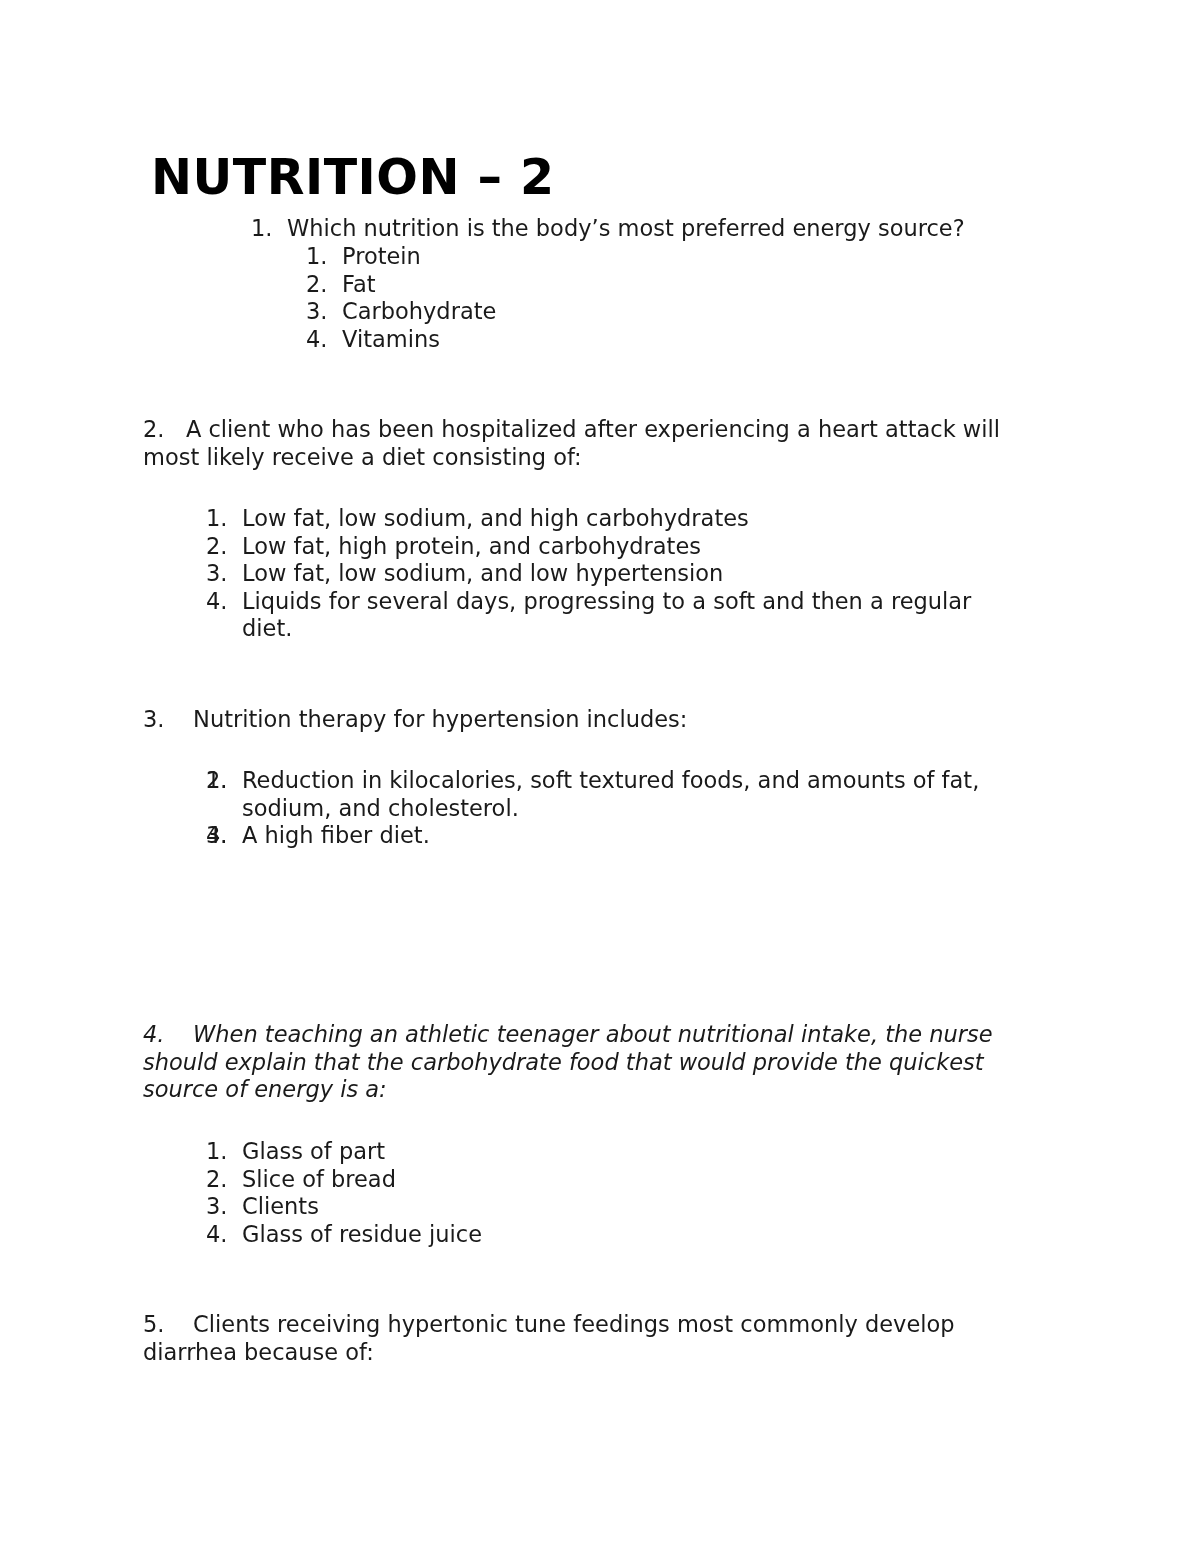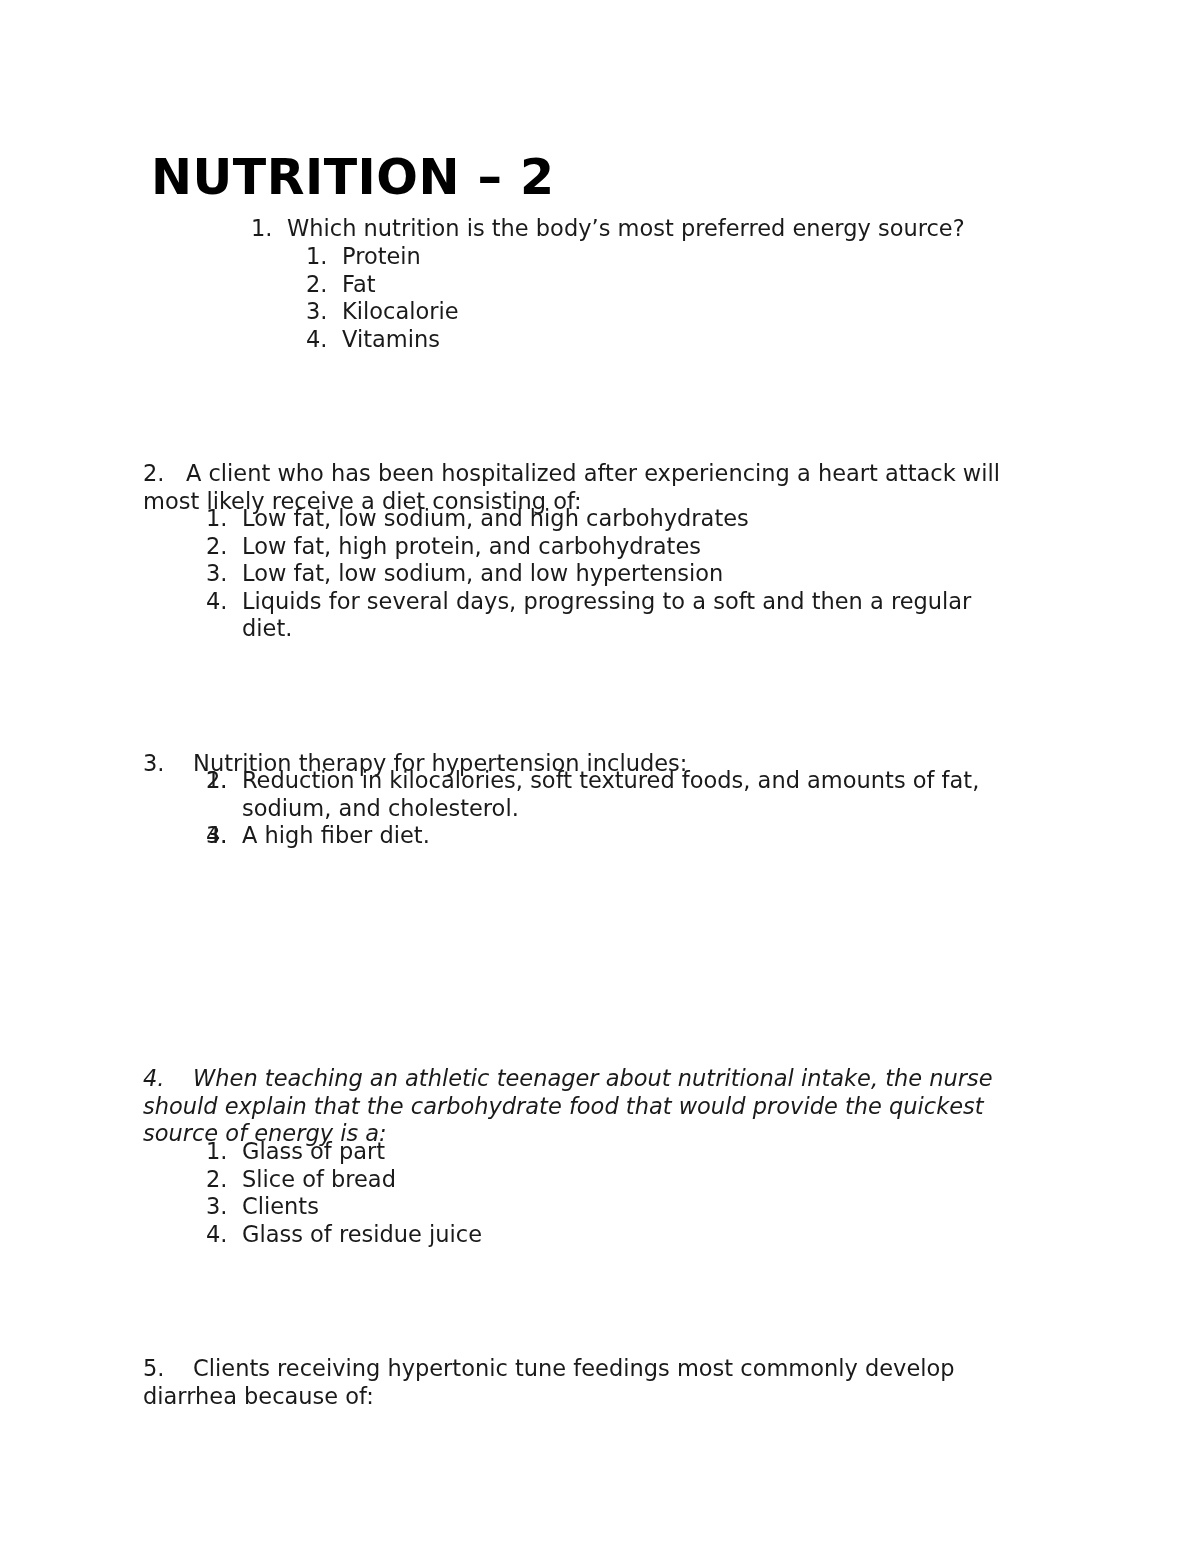--- a/index.html
+++ b/index.html
@@ -57,21 +57,20 @@
     .opt .onum {
       position: absolute;
       left: 0;
       top: 0;
     }
     .q1-options { left: 306px; top: 243px; width: 700px; }
     .block {
       position: absolute;
       left: 143px;
       width: 905px;
-      margin-top: 44px;
     }
     .q2-stem { top: 416px; }
     .q2-options { left: 206px; top: 505px; width: 810px; }
     .q3-stem { top: 706px; }
     .q3-options { left: 206px; top: 767px; width: 810px; }
     .q4-stem { top: 1021px; font-style: italic; }
     .q4-options { left: 206px; top: 1138px; width: 810px; }
     .q5-stem { top: 1311px; }
   </style>
 </head>
@@ -80,21 +79,21 @@
 <div class="page">
 
   <h1 class="title">NUTRITION – 2</h1>
 
   <div class="q1 text">
     <span class="num">1.</span><span>Which nutrition is the body’s most preferred energy source?</span>
   </div>
   <div class="sublist q1-options text">
     <div class="opt"><span class="onum">1.</span><span>Protein</span></div>
     <div class="opt"><span class="onum">2.</span><span>Fat</span></div>
-    <div class="opt"><span class="onum">3.</span><span>Kilocalorie</span></div>
+    <div class="opt"><span class="onum">3.</span><span>Carbohydrate</span></div>
     <div class="opt"><span class="onum">4.</span><span>Vitamins</span></div>
   </div>
 
   <div class="block q2-stem text">
     <span>2.</span>&nbsp;&nbsp;&nbsp;<span>A client who has been hospitalized after experiencing a heart attack will most likely receive a diet consisting of:</span>
   </div>
   <div class="sublist q2-options text">
     <div class="opt"><span class="onum">1.</span><span>Low fat, low sodium, and high carbohydrates</span></div>
     <div class="opt"><span class="onum">2.</span><span>Low fat, high protein, and carbohydrates</span></div>
     <div class="opt"><span class="onum">3.</span><span>Low fat, low sodium, and low hypertension</span></div>

